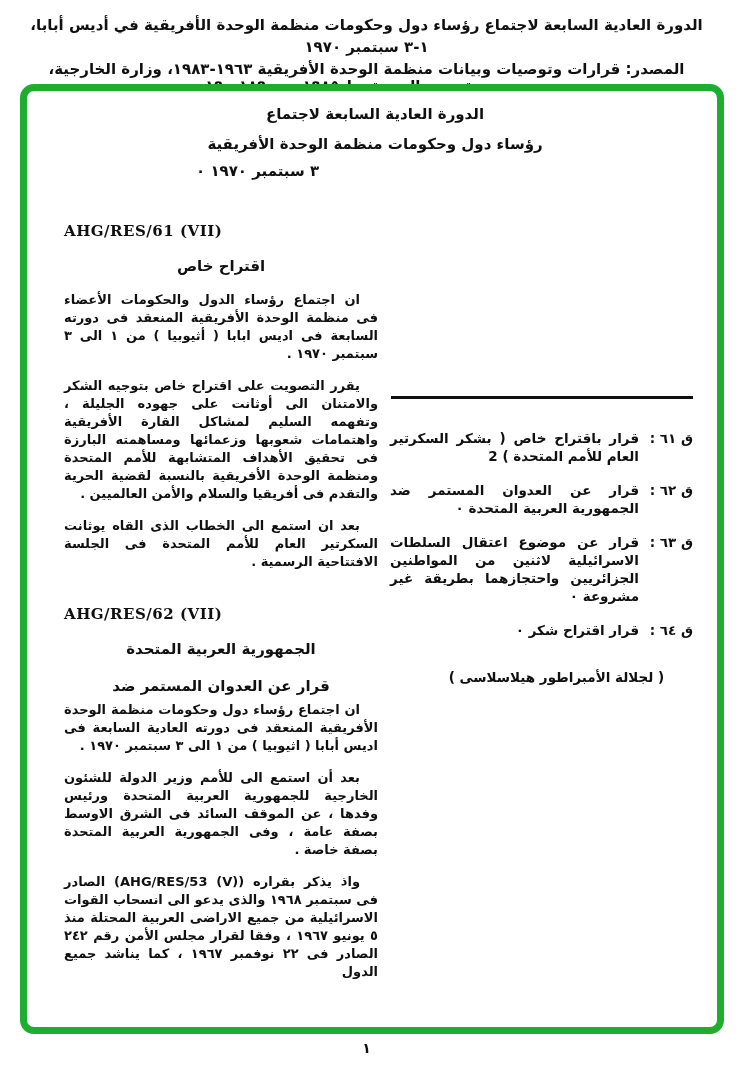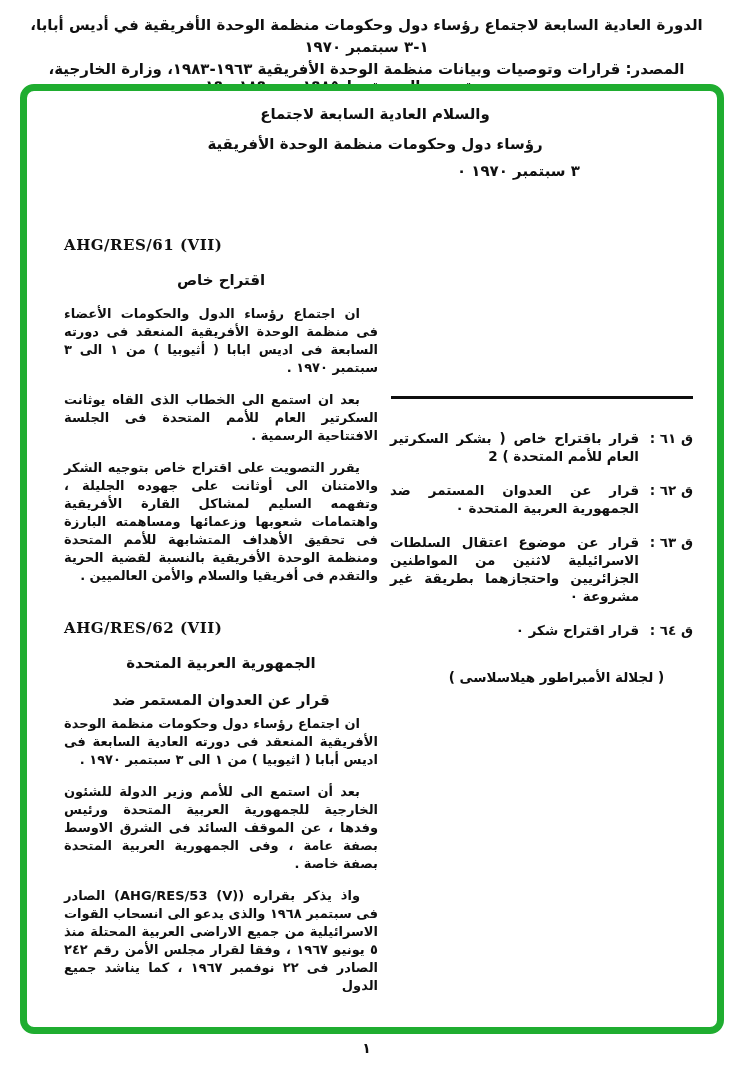--- a/index.html
+++ b/index.html
@@ -49,29 +49,29 @@
     position: absolute;
     left: 170px; top: 99px;
     width: 410px;
     direction: rtl;
     text-align: center;
     font-weight: bold;
     font-size: 15px;
     line-height: 30px;
   }
   .doc-title .t4 {
-    text-align: right;
+    text-align: left;
     padding-left: 26px;
     line-height: 24px;
   }
 
   
   .left-col {
     position: absolute;
-    left: 64px; top: 236px;
+    left: 64px; top: 222px;
     width: 314px;
   }
   .res-ref {
     direction: ltr;
     text-align: left;
     font-family: "DejaVu Serif", serif;
     font-weight: bold;
     font-size: 15px;
     letter-spacing: 0.5px;
     margin-bottom: 14px;
@@ -151,32 +151,32 @@
 <div class="page">
 
   <div class="top-header">
     <div class="h1">الدورة العادية السابعة لاجتماع رؤساء دول وحكومات منظمة الوحدة الأفريقية في أديس أبابا، ١-٣ سبتمبر ١٩٧٠</div>
     <div class="h2">المصدر: قرارات وتوصيات وبيانات منظمة الوحدة الأفريقية ١٩٦٣-١٩٨٣، وزارة الخارجية، جمهورية مصر العربية، ط ١٩٨٥، ص ١٨٩-١٩٠</div>
   </div>
 
   <div class="frame"></div>
 
   <div class="doc-title">
-    <div class="t1">والسلام العادية السابعة لاجتماع</div>
+    <div class="t1">الدورة العادية السابعة لاجتماع</div>
     <div class="t2">رؤساء دول وحكومات منظمة الوحدة الأفريقية</div>
     <div class="t4">٣ سبتمبر ١٩٧٠ ٠</div>
   </div>
 
   <div class="left-col">
 
     <div class="res-ref">AHG/RES/61 (VII)</div>
     <div class="res-heading">اقتراح خاص</div>
     <p class="para">ان اجتماع رؤساء الدول والحكومات الأعضاء فى منظمة الوحدة الأفريقية المنعقد فى دورته السابعة فى اديس ابابا ( أثيوبيا ) من ١ الى ٣ سبتمبر ١٩٧٠ .</p>
+    <p class="para">يقرر التصويت على اقتراح خاص بتوجيه الشكر والامتنان الى أوثانت على جهوده الجليلة ، وتفهمه السليم لمشاكل القارة الأفريقية واهتمامات شعوبها وزعمائها ومساهمته البارزة فى تحقيق الأهداف المتشابهة للأمم المتحدة ومنظمة الوحدة الأفريقية بالنسبة لقضية الحرية والتقدم فى أفريقيا والسلام والأمن العالميين .</p>
     <p class="para">بعد ان استمع الى الخطاب الذى القاه يوثانت السكرتير العام للأمم المتحدة فى الجلسة الافتتاحية الرسمية .</p>
-    <p class="para">يقرر التصويت على اقتراح خاص بتوجيه الشكر والامتنان الى أوثانت على جهوده الجليلة ، وتفهمه السليم لمشاكل القارة الأفريقية واهتمامات شعوبها وزعمائها ومساهمته البارزة فى تحقيق الأهداف المتشابهة للأمم المتحدة ومنظمة الوحدة الأفريقية بالنسبة لقضية الحرية والتقدم فى أفريقيا والسلام والأمن العالميين .</p>
 
     <div class="res-ref sect-gap">AHG/RES/62 (VII)</div>
     <div class="res-heading">الجمهورية العربية المتحدة</div>
     <div class="res-heading" style="margin-bottom:2px;">قرار عن العدوان المستمر ضد</div>
     <p class="para">ان اجتماع رؤساء دول وحكومات منظمة الوحدة الأفريقية المنعقد فى دورته العادية السابعة فى اديس أبابا ( اثيوبيا ) من ١ الى ٣ سبتمبر ١٩٧٠ .</p>
     <p class="para">بعد أن استمع الى للأمم وزير الدولة للشئون الخارجية للجمهورية العربية المتحدة ورئيس وفدها ، عن الموقف السائد فى الشرق الاوسط بصفة عامة ، وفى الجمهورية العربية المتحدة بصفة خاصة .</p>
     <p class="para">واذ يذكر بقراره (AHG/RES/53 (V)) الصادر فى سبتمبر ١٩٦٨ والذى يدعو الى انسحاب القوات الاسرائيلية من جميع الاراضى العربية المحتلة منذ ٥ يونيو ١٩٦٧ ، وفقا لقرار مجلس الأمن رقم ٢٤٢ الصادر فى ٢٢ نوفمبر ١٩٦٧ ، كما يناشد جميع الدول</p>
 
   </div>
 

